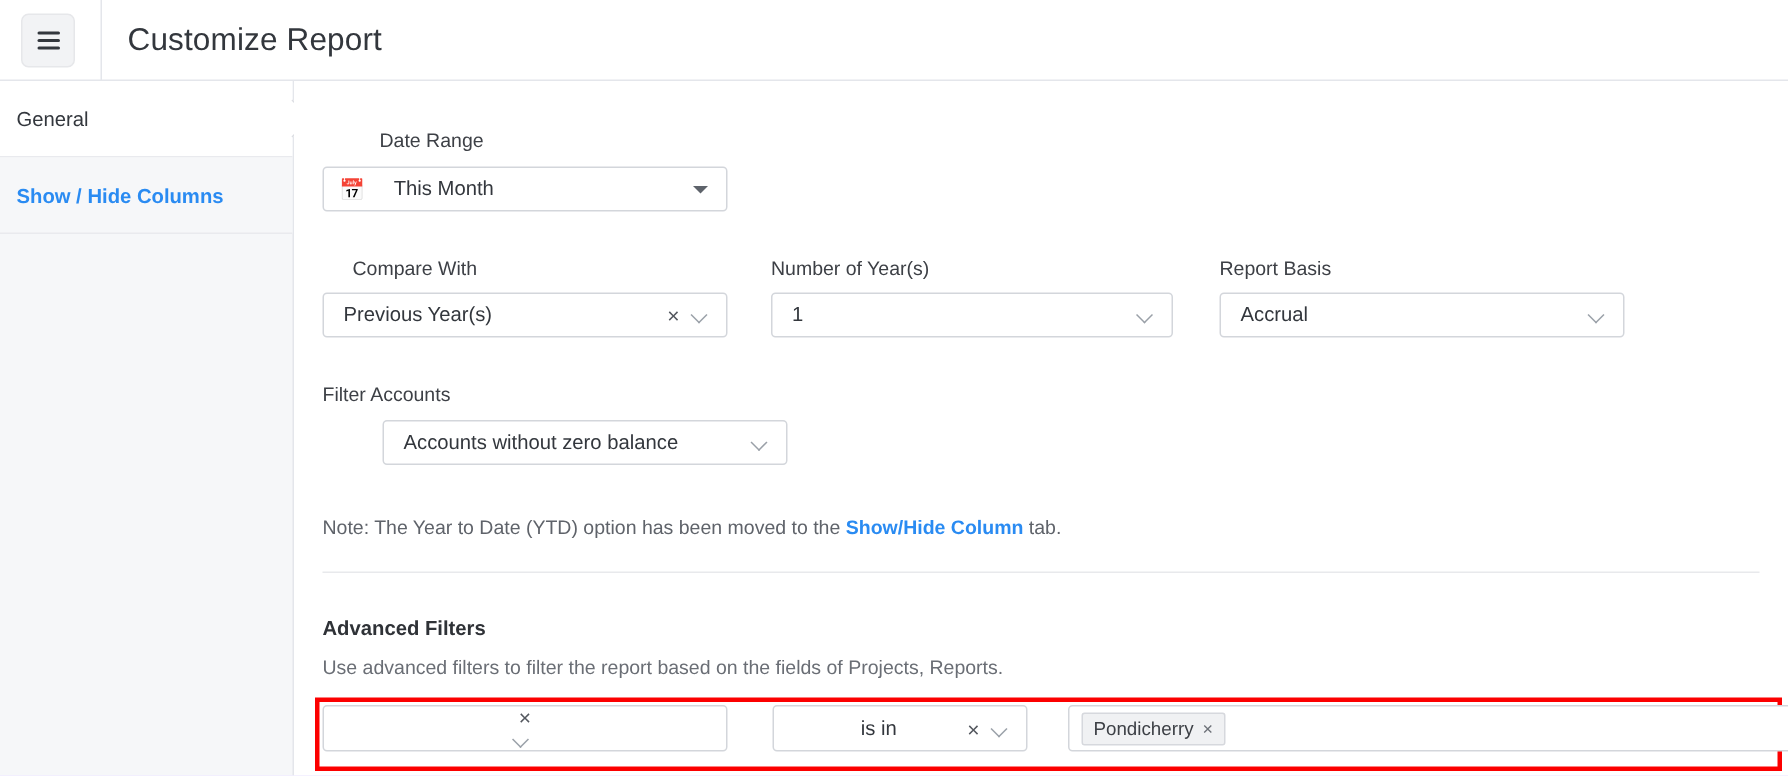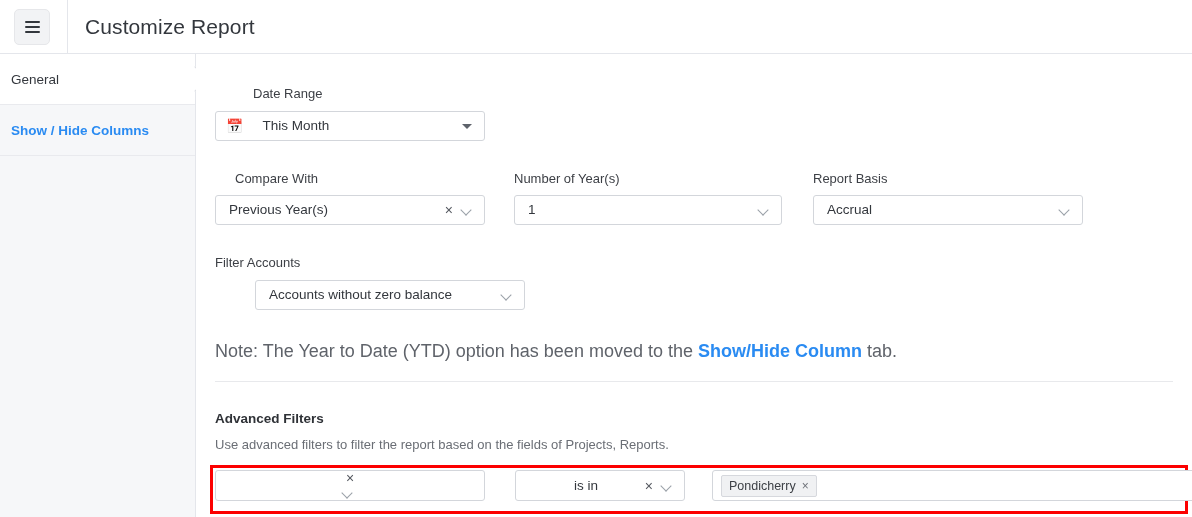--- a/index.html
+++ b/index.html
@@ -195,21 +195,21 @@
     content: "";
     position: absolute;
     left: 3px; top: 6px;
     border-left: 5px solid transparent;
     border-right: 5px solid transparent;
     border-top: 5px solid #5e636b;
   }
 
   .note-text {
     position: absolute;
-    font-size: 18px;
+    font-size: 13px;
     color: #5f636a;
     line-height: 17px;
   }
   .note-link {
     color: #2a8bf2;
     font-weight: bold;
     cursor: pointer;
   }
 
   .divider {

